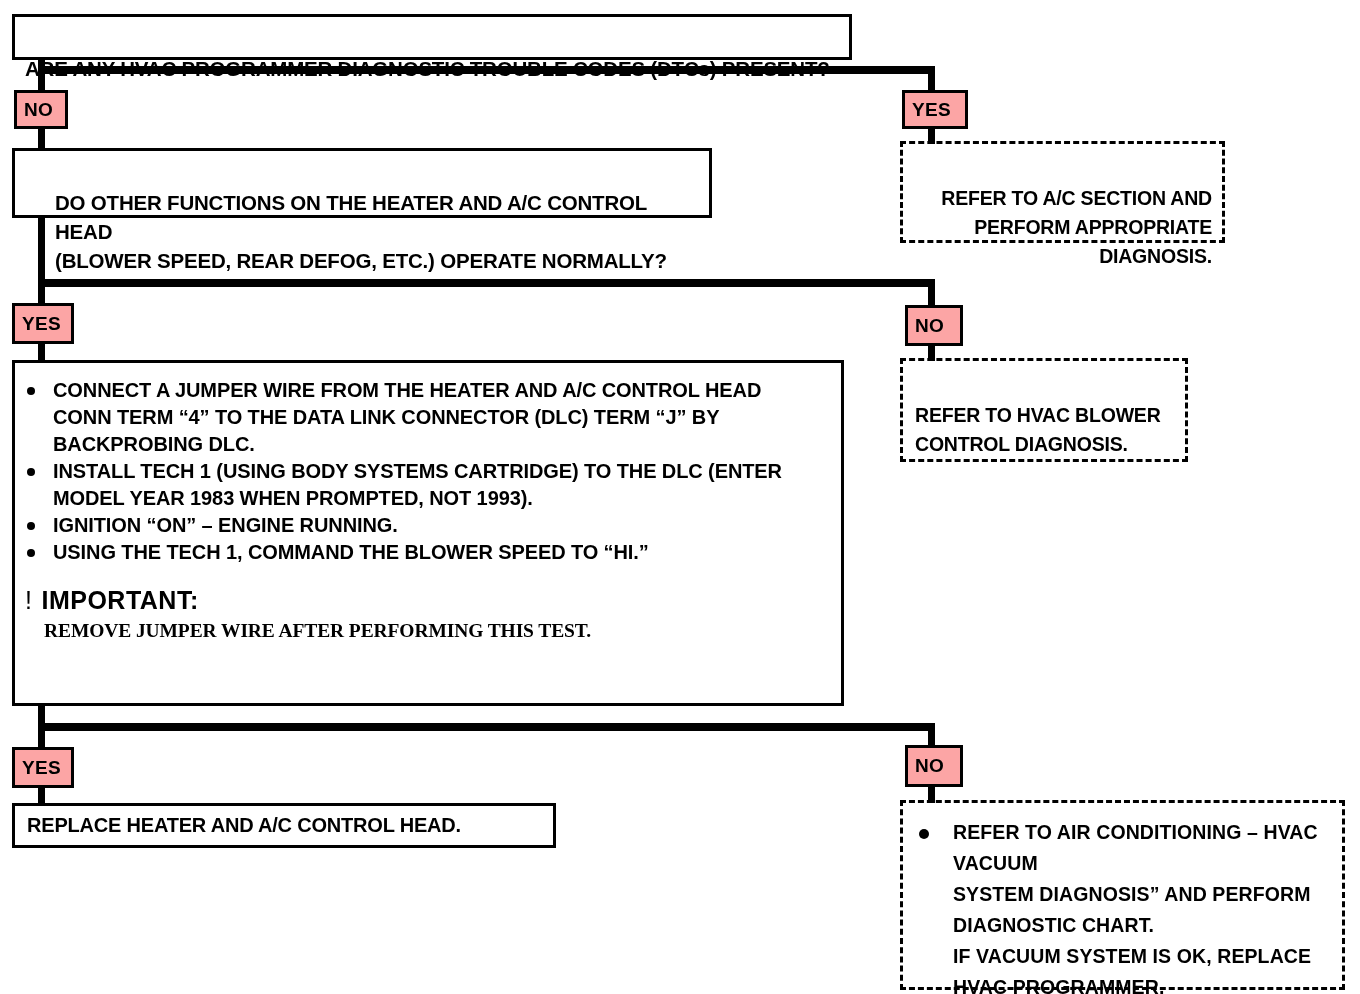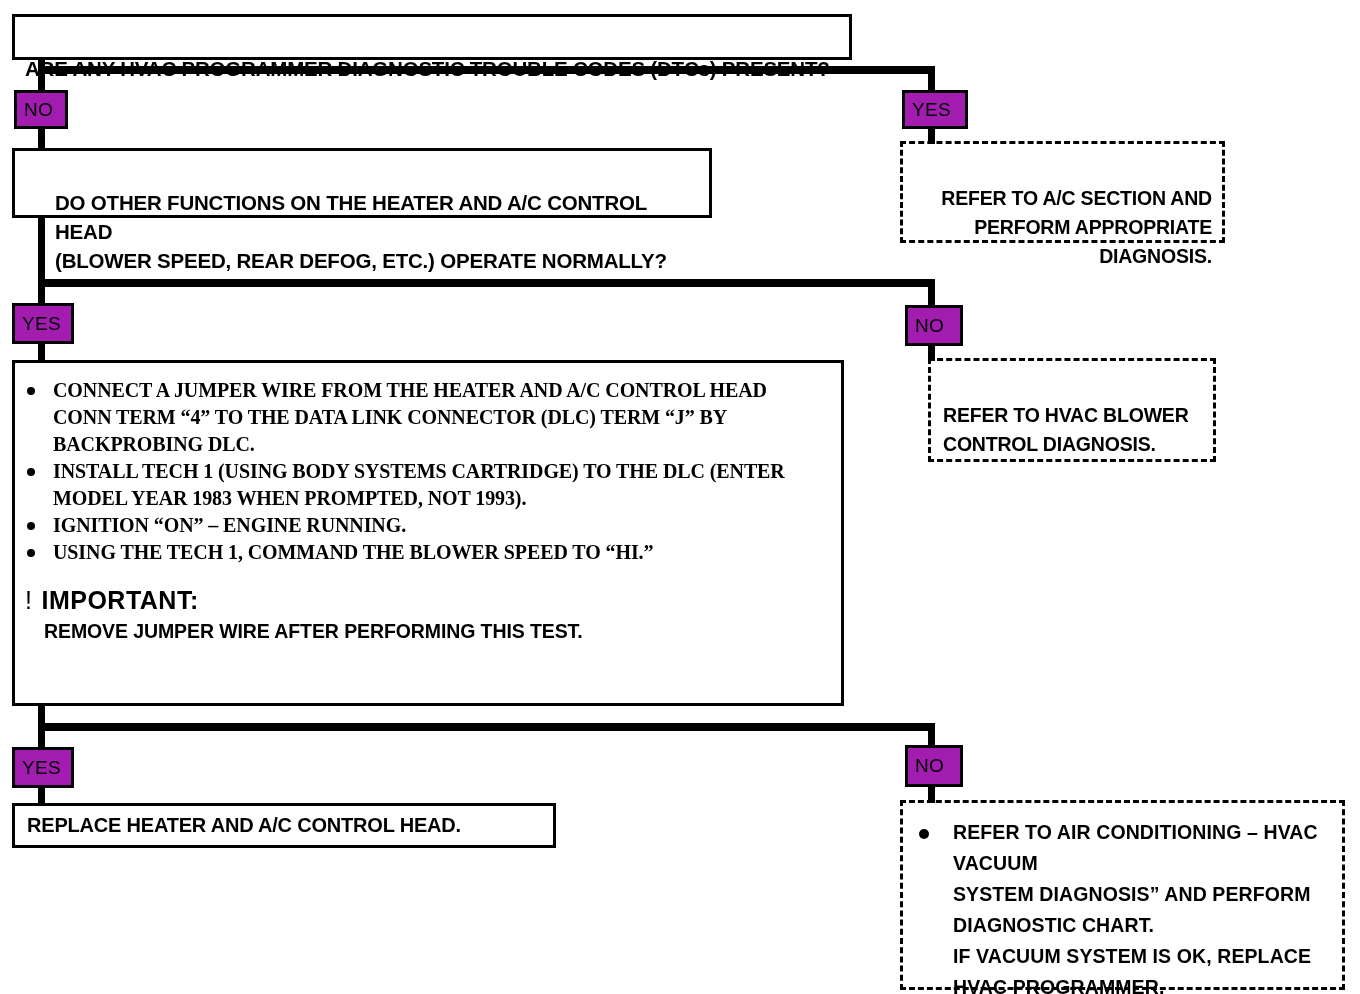--- a/index.html
+++ b/index.html
@@ -26,23 +26,23 @@
     font-weight: bold;
     letter-spacing: -0.2px;
   }
   .box.dashed {
     border: 3px dashed #000000;
   }
   .label-box {
     position: absolute;
     box-sizing: border-box;
     border: 3px solid #000000;
-    background: #a21caf;
+    background: #fca5a5;
     color: #000000;
-    font-weight: normal;
+    font-weight: bold;
     font-size: 19px;
     display: flex;
     align-items: center;
     padding-left: 7px;
     letter-spacing: 0.3px;
     z-index: 3;
   }
   .qtext {
     font-size: 20.5px;
     line-height: 29px;
@@ -74,21 +74,20 @@
   }
   ul.bullets li {
     position: relative;
     padding-left: 38px;
     font-size: 20px;
     line-height: 27px;
     font-weight: bold;
     margin-bottom: 0px;
     letter-spacing: -0.1px;
     white-space: pre-line;
-    font-family: Liberation Serif, serif;
   }
   ul.bullets li .bullet-dot {
     position: absolute;
     left: 12px;
     top: 10px;
     width: 8px;
     height: 8px;
     background: #000000;
     border-radius: 50%;
   }
@@ -105,20 +104,21 @@
     font-weight: normal;
     font-size: 25px;
     margin-right: 9px;
   }
   .important-body {
     font-size: 19.5px;
     font-weight: bold;
     padding-left: 19px;
     margin-top: 5px;
     letter-spacing: -0.1px;
+    font-family: Liberation Serif, serif;
   }
   .dashed-list {
     list-style: none;
     margin: 0;
     padding: 0;
   }
   .dashed-list li {
     position: relative;
     padding-left: 50px;
     font-size: 19.5px;
@@ -179,21 +179,21 @@
   <div class="label-box" style="left:12px; top:303px; width:62px; height:41px;">
     <span>YES</span>
   </div>
   <div class="label-box" style="left:905px; top:305px; width:58px; height:41px;">
     <span>NO</span>
   </div>
 
   <div class="conn" style="left:38px; top:343px; width:7px; height:20px;"></div>
   <div class="conn" style="left:928px; top:345px; width:7px; height:16px;"></div>
 
-  <div class="box dashed plaintext" style="left:900px; top:358px; width:288px; height:104px;margin-left:28px;">
+  <div class="box dashed plaintext" style="left:900px; top:358px; width:288px; height:104px;">
     <span>REFER TO HVAC BLOWER
 CONTROL DIAGNOSIS.</span>
   </div>
 
   <div class="proc" style="left:12px; top:360px; width:832px; height:346px; padding:14px 8px 0 0;">
     <ul class="bullets">
       <li><span class="bullet-dot"></span><span>CONNECT A JUMPER WIRE FROM THE HEATER AND A/C CONTROL HEAD
 CONN TERM “4” TO THE DATA LINK CONNECTOR (DLC) TERM “J” BY
 BACKPROBING DLC.</span></li>
       <li><span class="bullet-dot"></span><span>INSTALL TECH 1 (USING BODY SYSTEMS CARTRIDGE) TO THE DLC (ENTER

